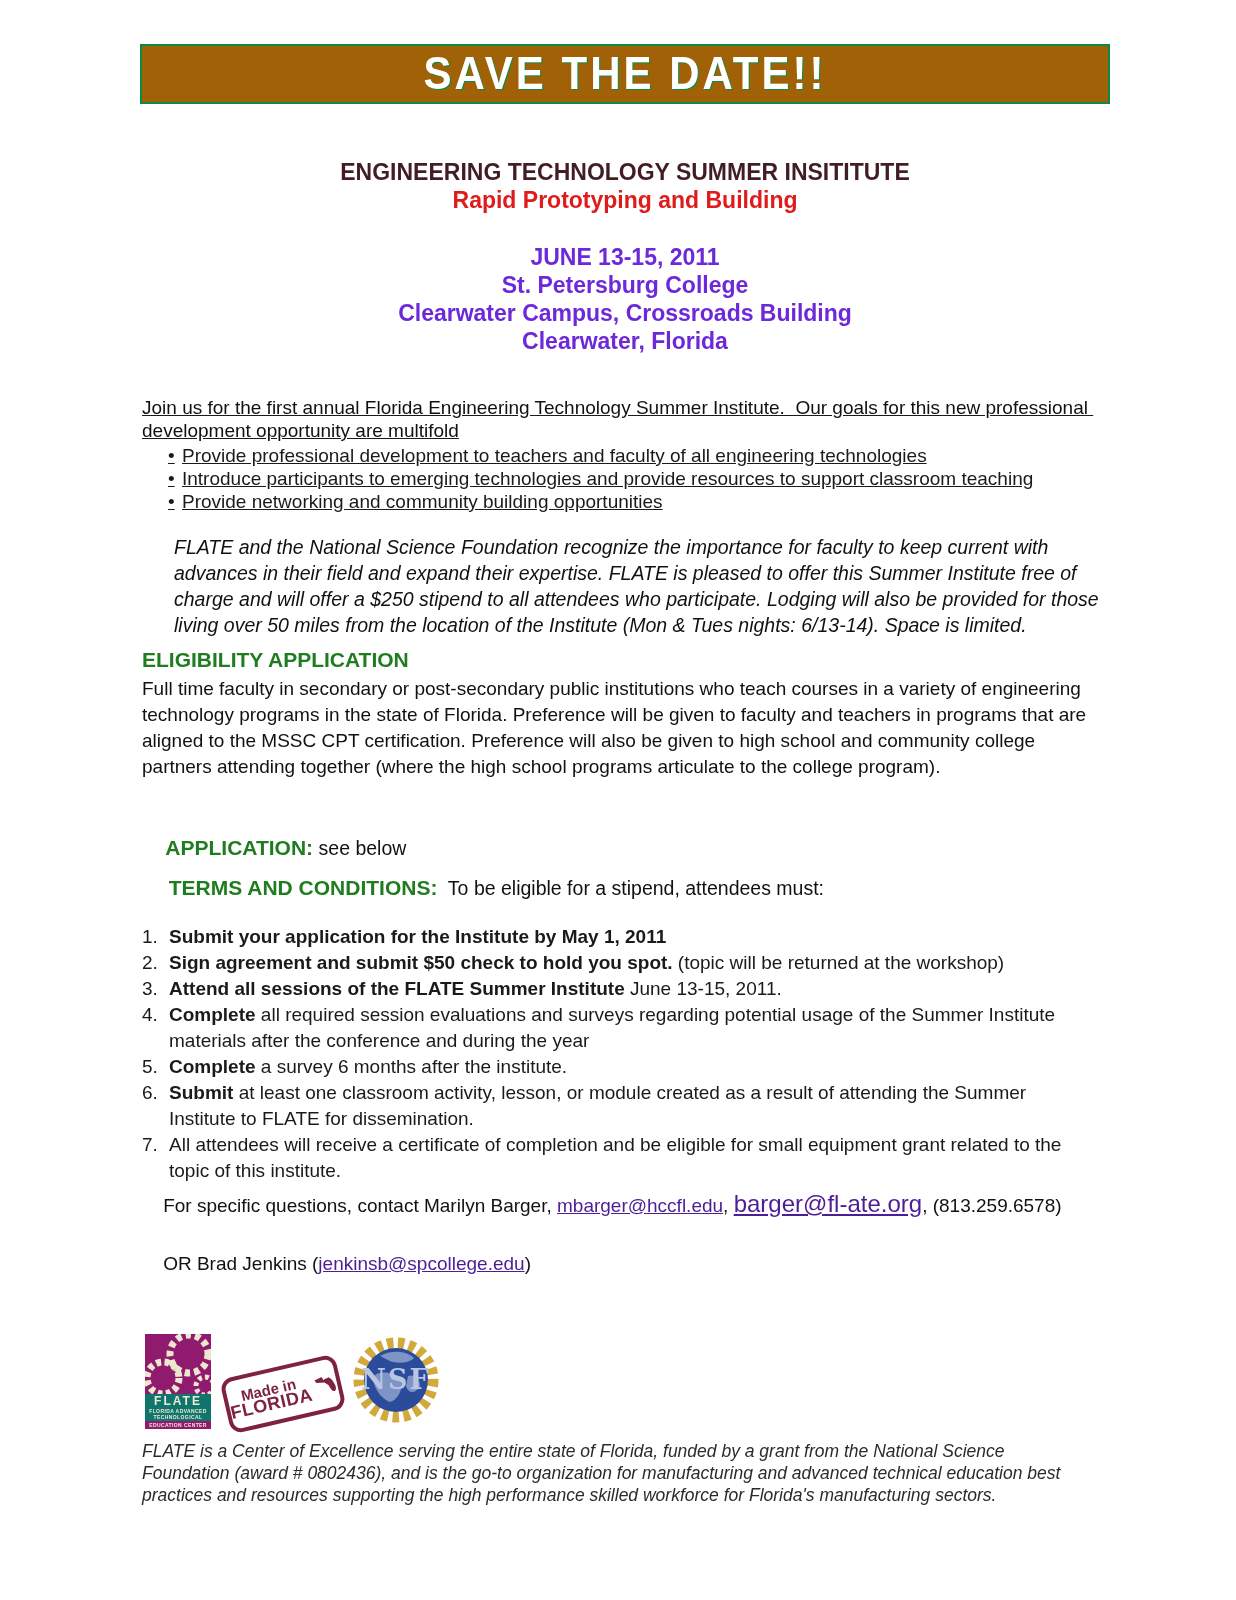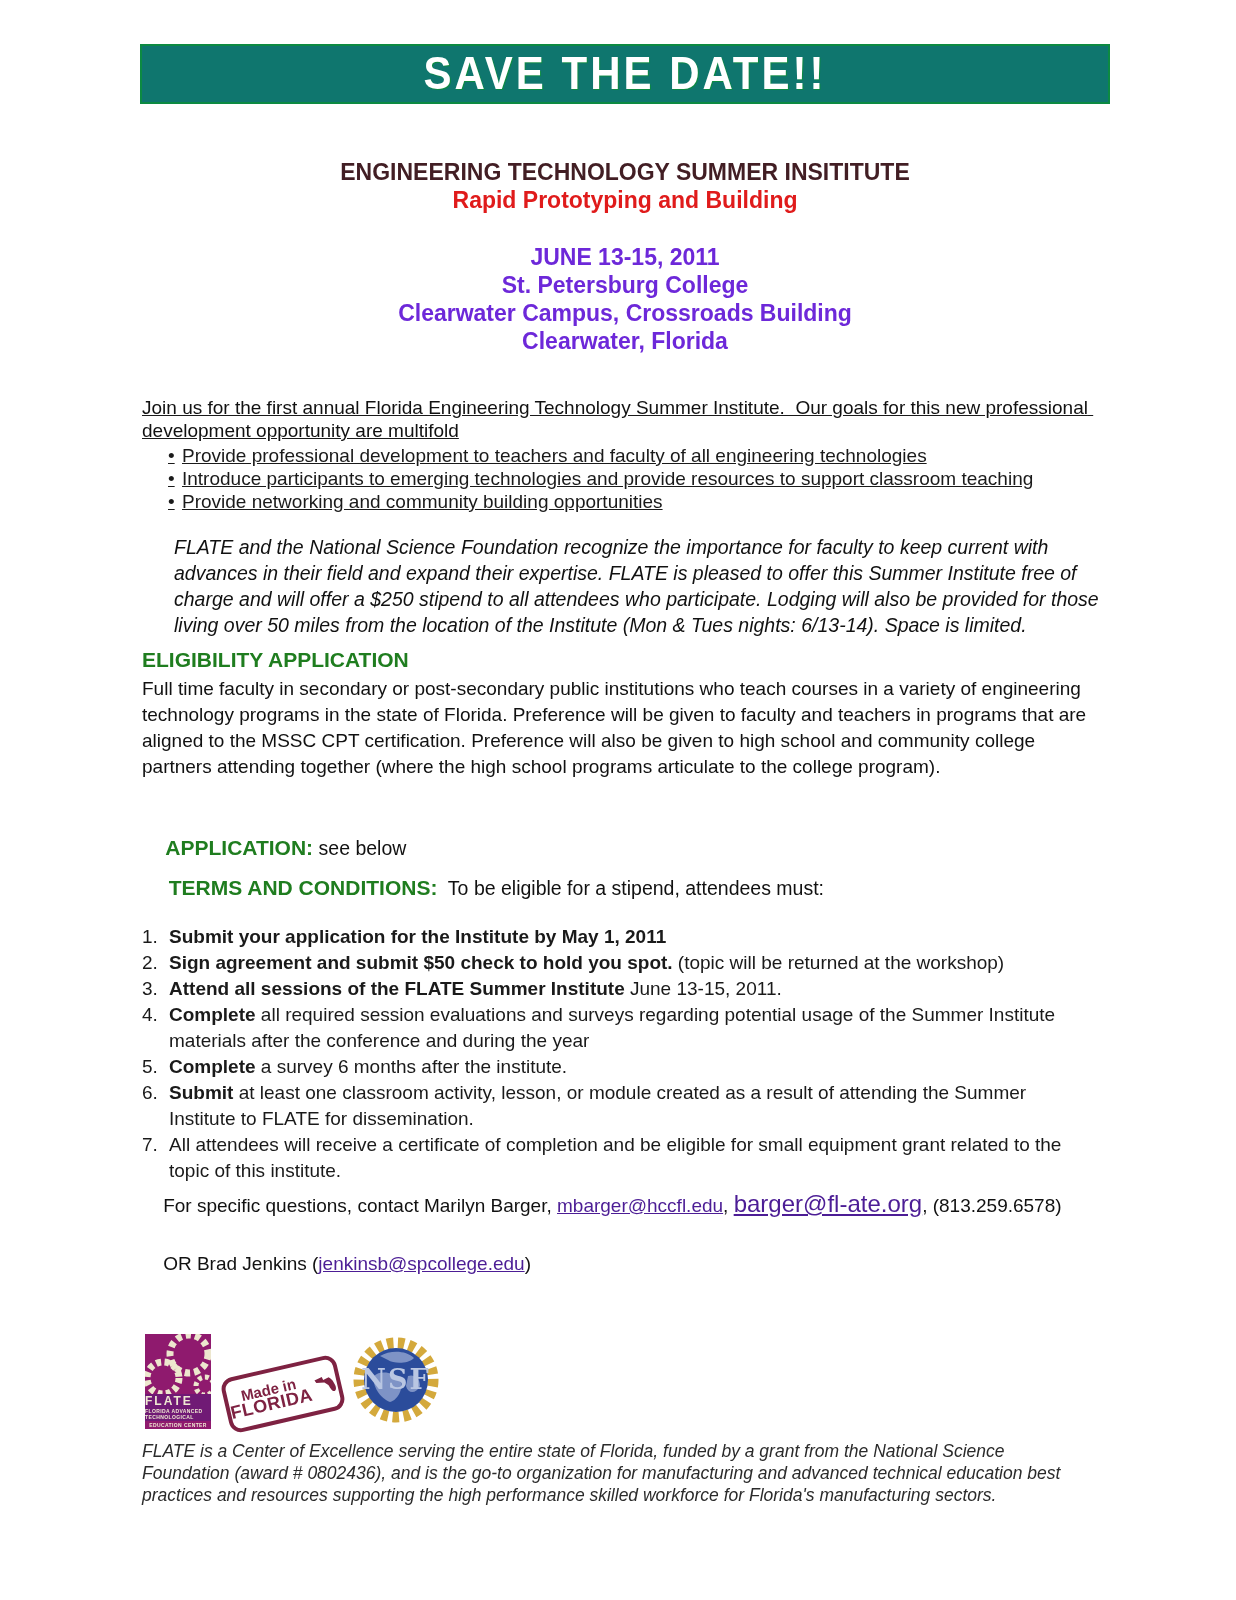--- a/index.html
+++ b/index.html
@@ -6,21 +6,21 @@
   .page {
     position:relative; width:1236px; height:1600px; margin:0 auto;
     background:#ffffff; overflow:hidden;
     font-family:"Liberation Sans", sans-serif; color:#1a1a1a;
   }
   .pre { white-space:pre-wrap; }
 
   
   .banner {
     position:absolute; left:140px; top:44px; width:970px; height:60px;
-    background:#0f766e; border:2px solid #0c8a42; box-sizing:border-box;
+    background:#a16207; border:2px solid #0c8a42; box-sizing:border-box;
     display:flex; align-items:center; justify-content:center;
   }
   .banner-text {
     color:#ffffff; font-weight:800; font-size:42px; letter-spacing:3px;
     transform:scaleY(1.08); text-shadow:1px 1px 0 #0c8a42;
   }
 
   
   .head-block { position:absolute; left:140px; top:158px; width:970px; text-align:center; }
   .title   { font-size:23px; font-weight:bold; color:#421e24; line-height:28px; }
@@ -52,21 +52,21 @@
   .term-item .num { width:27px; flex:none; }
   .term-item .txt b { font-weight:bold; }
 
   .contact { top:1160px; font-size:19px; line-height:29px; color:#111111; }
   a.mail { color:#4c1d95; text-decoration:underline; cursor:pointer; }
   .mail-big { font-size:24px; }
 
   
   .flate-logo { position:absolute; left:145px; top:1334px; width:66px; }
   .flate-gears { display:block; }
-  .flate-band { background:#701a75; color:#efe8d2; text-align:left; padding:1px 0 1px; }
+  .flate-band { background:#0f766e; color:#efe8d2; text-align:center; padding:1px 0 1px; }
   .flate-name { font-weight:bold; font-size:12px; letter-spacing:2px; line-height:13px; }
   .flate-sub { font-size:5px; font-weight:bold; line-height:6px; letter-spacing:.4px; }
   .flate-strip { background:#8f1a6e; color:#efe8d2; text-align:center; font-size:5px;
     font-weight:bold; line-height:8px; letter-spacing:.4px; }
 
   .stamp {
     position:absolute; left:224px; top:1366px; width:118px; height:56px;
     border:4px solid #7e2242; border-radius:12px; transform:rotate(-13deg);
     display:flex; align-items:center; justify-content:center; gap:4px;
     background:#ffffff; box-sizing:border-box;

